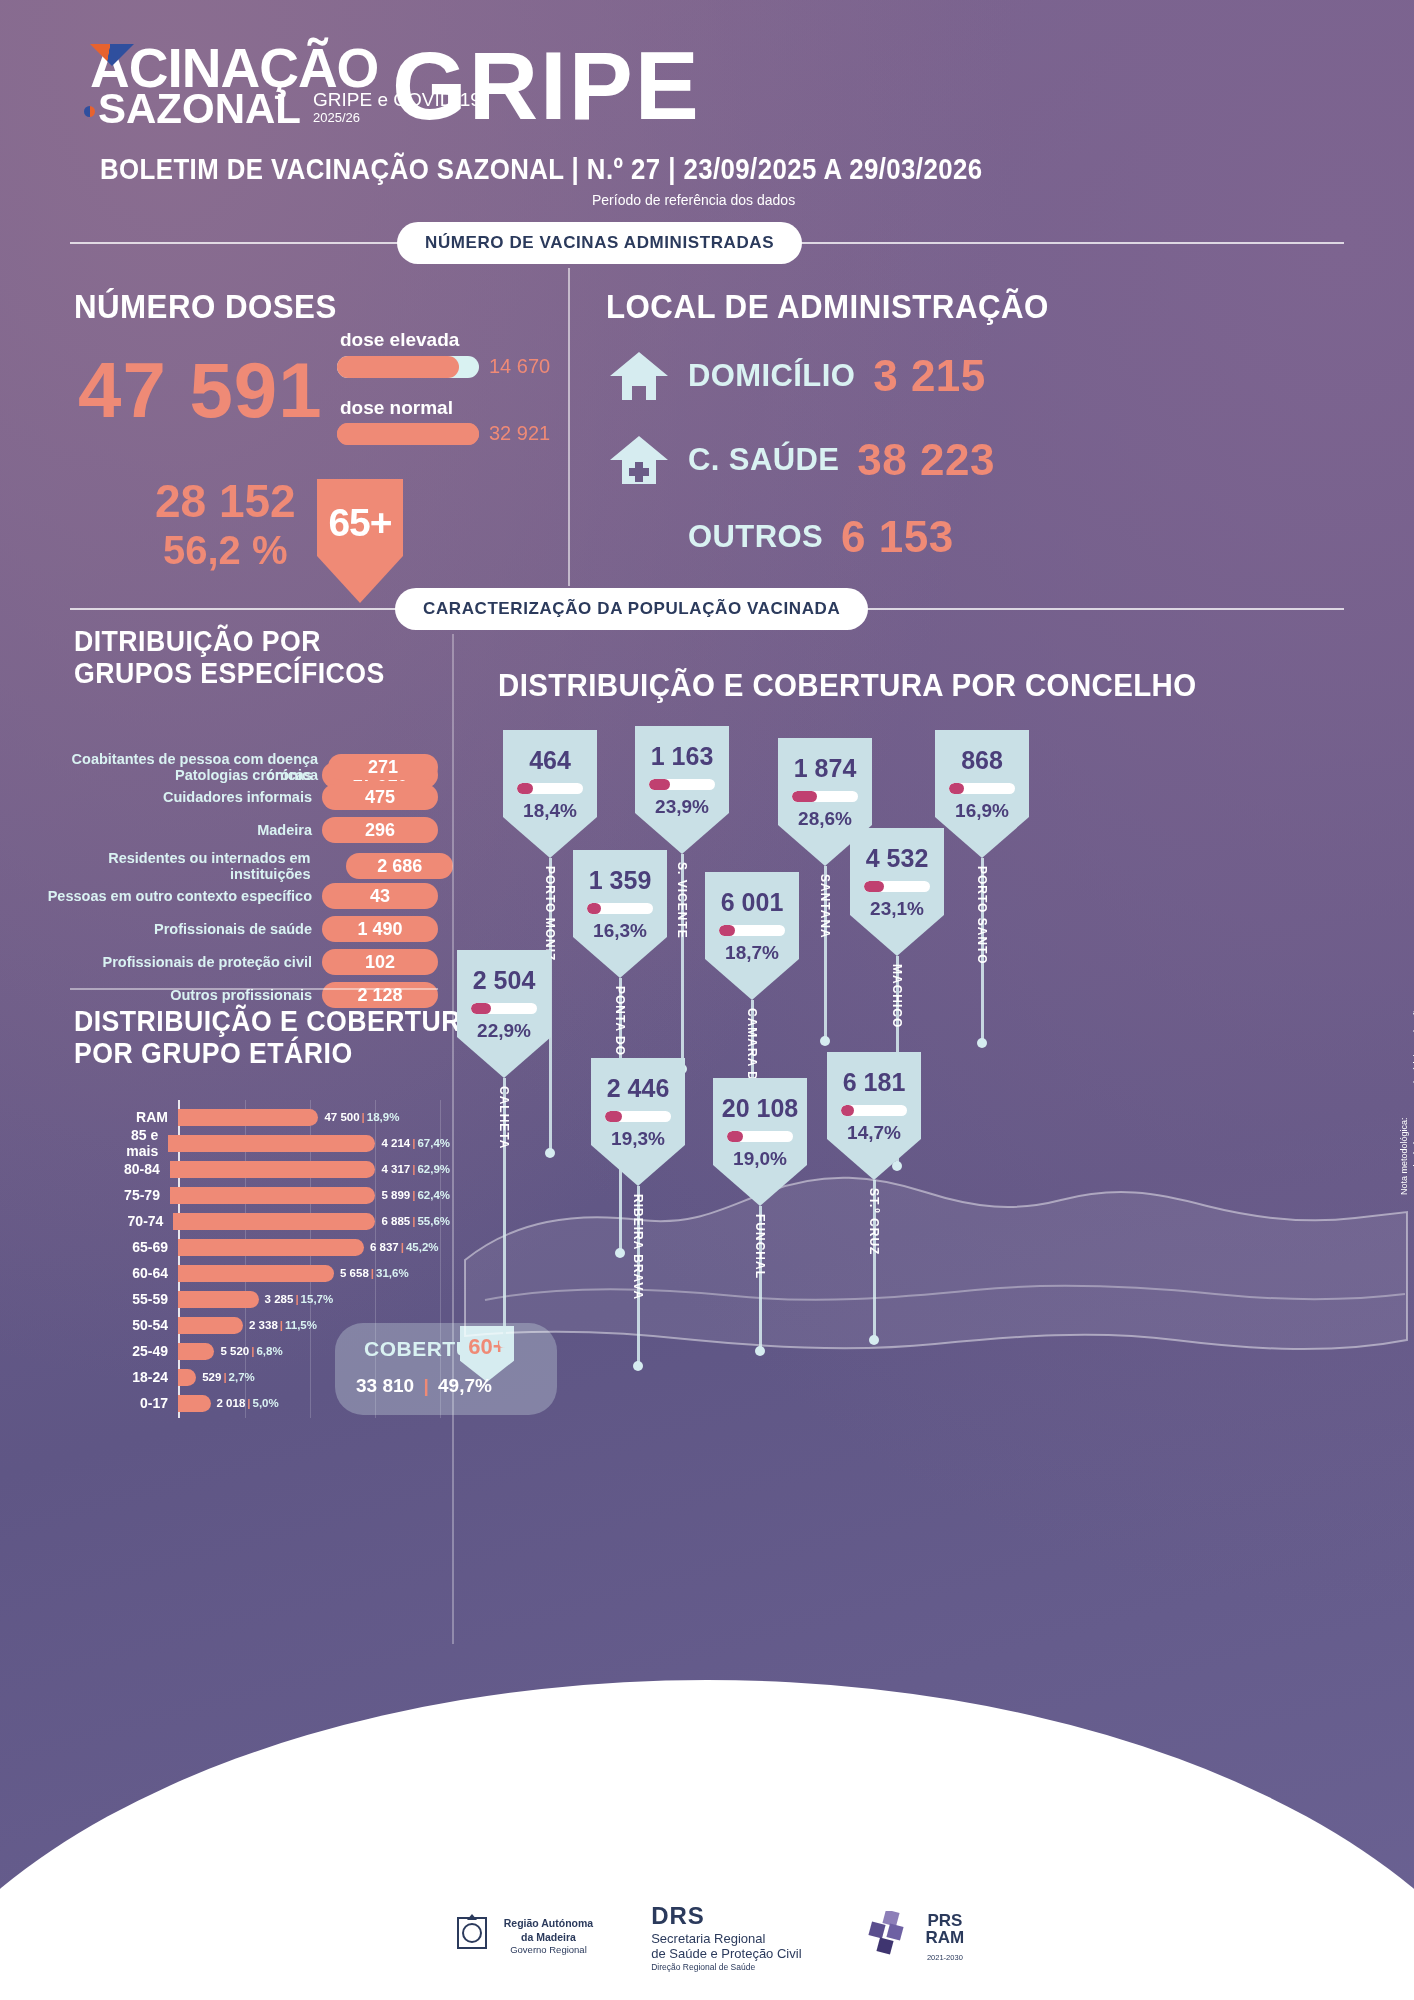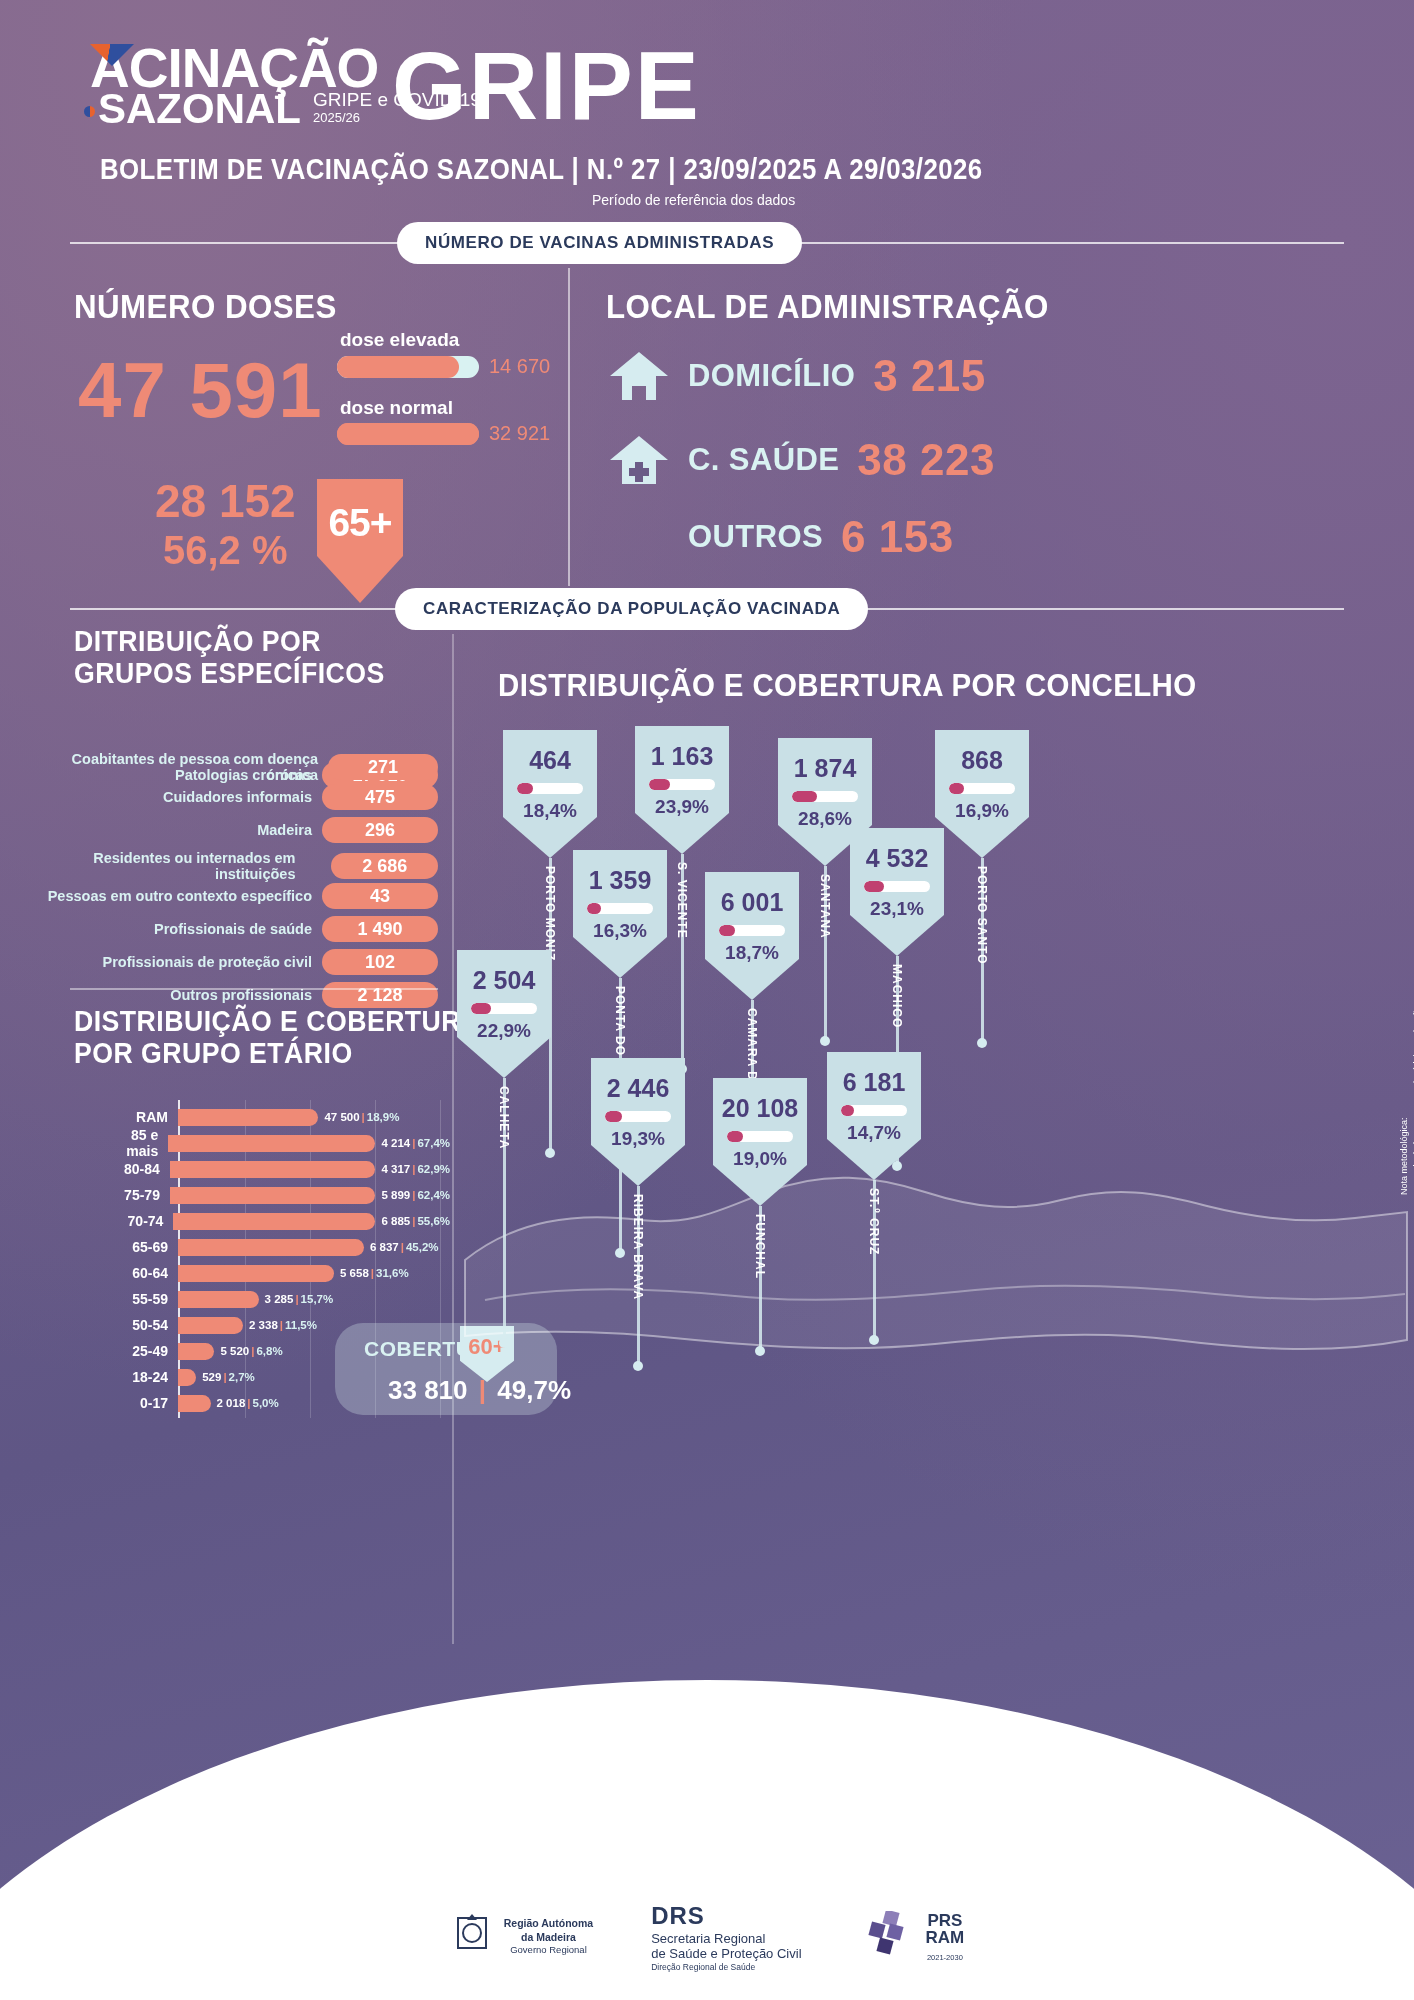--- a/index.html
+++ b/index.html
@@ -98,21 +98,21 @@
   .ab-val .sep { color:#ef8a76; padding:0 2px;}
   .ab-val .pc { color:#d9f2f2;}
 
   
   .cov-card { position:absolute; left:335px; top:1323px; width:222px; height:92px;
      background:rgba(215,236,240,.30); border-radius:28px;}
   .cov-lab { position:absolute; left:364px; top:1337px; color:#d9f2f2; font-weight:bold; font-size:21px; letter-spacing:.5px;}
   .cov-badge { position:absolute; left:460px; top:1326px; width:54px; height:56px; background:#d6ecf0;
      clip-path:polygon(0 0,100% 0,100% 62%,50% 100%,0 62%); display:flex; justify-content:center;}
   .cov-badge span { color:#ef8a76; font-weight:bold; font-size:22px; margin-top:8px;}
-  .cov-val { position:absolute; left:356px; top:1375px; color:#fff; font-weight:bold; font-size:26px;margin-left:32px;}
+  .cov-val { position:absolute; left:356px; top:1375px; color:#fff; font-weight:bold; font-size:19px;}
   .cov-val .sep { color:#ef8a76; padding:0 4px;}
 
   
   .map-title { position:absolute; left:498px; top:668px; font-size:31px; color:#fff; font-weight:bold;
      letter-spacing:.4px; transform:scaleX(.95); transform-origin:left center;}
   .mapbox { position:absolute; left:455px; top:700px; width:960px; height:720px; overflow:hidden;}
   .pin { position:absolute; }
   .pin-stem { position:absolute; width:3px; background:rgba(215,236,240,.85); left:50%; margin-left:-1.5px;}
   .pin-stem:after { content:''; position:absolute; bottom:-5px; left:-3.5px; width:10px; height:10px;
      border-radius:50%; background:#d6ecf0;}
@@ -239,21 +239,21 @@
         <div class="sg-chip">271</div>
       </div>
       <div class="sg-row" style="left: 32px; top: 784px;">
         <div class="sg-lab">Cuidadores informais</div>
         <div class="sg-chip">475</div>
       </div>
       <div class="sg-row" style="left: 32px; top: 817px;">
         <div class="sg-lab">Madeira</div>
         <div class="sg-chip">296</div>
       </div>
-      <div class="sg-row" style="left: 32px; top: 850px; gap: 36px;">
+      <div class="sg-row" style="left: 47px; top: 850px; gap: 36px;">
         <div class="sg-lab">Residentes ou internados em instituições</div>
         <div class="sg-chip">2 686</div>
       </div>
       <div class="sg-row" style="left: 32px; top: 883px;">
         <div class="sg-lab">Pessoas em outro contexto específico</div>
         <div class="sg-chip">43</div>
       </div>
       <div class="sg-row" style="left: 32px; top: 916px;">
         <div class="sg-lab">Profissionais de saúde</div>
         <div class="sg-chip">1 490</div>

